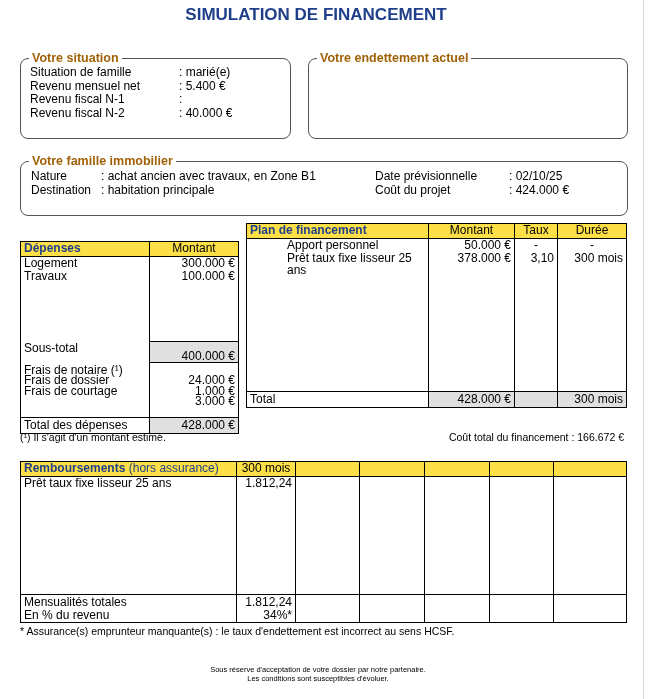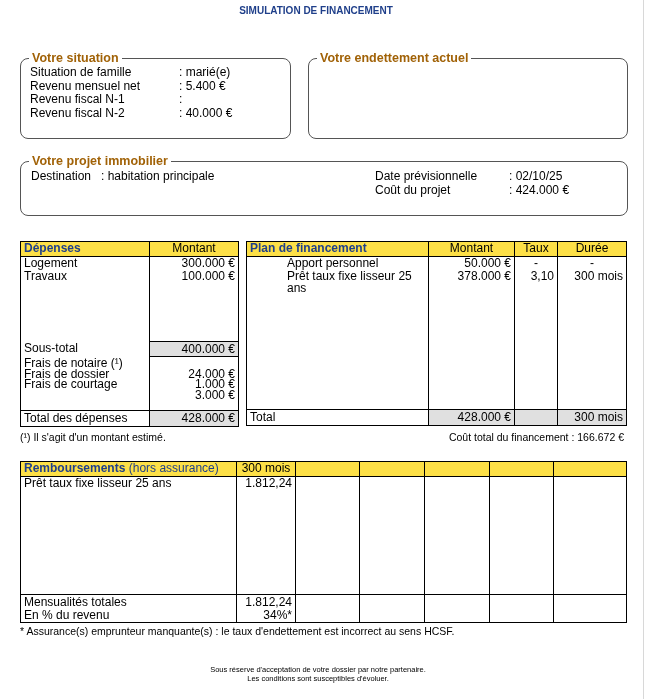--- a/index.html
+++ b/index.html
@@ -1,20 +1,20 @@
 <!DOCTYPE html>
 <html><head>
 <meta charset="utf-8">
 <style>
   html, body { margin:0; padding:0; }
   body { width:654px; height:699px; background:#fff; position:relative; overflow:hidden;
          font-family:"Liberation Sans", sans-serif; color:#000; font-size:12px; }
   .scroll-edge { position:absolute; left:643px; top:0; width:1px; height:699px; background:#d8d8d8; }
   .title { position:absolute; left:0; width:632px; top:5px; text-align:center; font-weight:bold;
-           font-size:10px; color:#1f3f8a; }
+           font-size:17px; color:#1f3f8a; }
   .fieldset { position:absolute; border:1px solid #555; border-radius:8px; }
   .legend { position:absolute; top:-9px; left:8px; background:#fff; padding:0 3px; font-weight:bold;
             font-size:12.5px; color:#a16207; line-height:16px; }
   .kv { position:absolute; line-height:13.5px; font-size:12px; }
   .kv .k { display:inline-block; }
   table { border-collapse:collapse; position:absolute; font-size:12px; }
   td, th { border:1px solid #000; padding:0 3px; vertical-align:top; line-height:12.5px; }
   th { background:#fde047; font-weight:normal; text-align:center; height:14px; }
   th.left { text-align:left; font-weight:bold; color:#1f3f8a; }
   .grey { background:#e0e0e0; }
@@ -39,22 +39,23 @@
     <div><span class="k" style="width:149px">Revenu fiscal N-1</span><span>:</span></div>
     <div><span class="k" style="width:149px">Revenu fiscal N-2</span><span>: 40.000 €</span></div>
   </div>
 </div>
 
 <div class="fieldset" style="left:308px; top:58px; width:318px; height:79px;">
   <div class="legend">Votre endettement actuel</div>
 </div>
 
 <div class="fieldset" style="left:20px; top:161px; width:606px; height:53px;">
-  <div class="legend">Votre projet immobilier</div>
+  <div class="legend">Votre famille immobilier</div>
   <div class="kv" style="left:10px; top:8px;">
+    <div><span class="k" style="width:70px">Nature</span><span>: achat ancien avec travaux, en Zone B1</span></div>
     <div><span class="k" style="width:70px">Destination</span><span>: habitation principale</span></div>
   </div>
   <div class="kv" style="left:354px; top:8px;">
     <div><span class="k" style="width:134px">Date prévisionnelle</span><span>: 02/10/25</span></div>
     <div><span class="k" style="width:134px">Coût du projet</span><span>: 424.000 €</span></div>
   </div>
 </div>
 
 <table style="left:20px; top:241px; width:219px;">
   <tbody>
@@ -67,21 +68,21 @@
       <div>Logement</div>
       <div>Travaux</div>
     </td>
     <td class="r">
       <div>300.000 €</div>
       <div>100.000 €</div>
     </td>
   </tr>
   <tr>
     <td style="border-top:none; border-bottom:none; padding-top:1px; height:14px;">Sous-total</td>
-    <td class="r grey" style="padding-top:1px;">400.000 €</td>
+    <td class="r grey" style="padding-top:8px;">400.000 €</td>
   </tr>
   <tr>
     <td class="compact" style="height:52px; border-top:none; padding-top:2px;">
       <div>Frais de notaire (¹)</div>
       <div>Frais de dossier</div>
       <div>Frais de courtage</div>
     </td>
     <td class="r compact" style="padding-top:12px;">
       <div>24.000 €</div>
       <div>1.000 €</div>
@@ -89,21 +90,21 @@
     </td>
   </tr>
   <tr>
     <td style="height:14px; padding-top:1px;">Total des dépenses</td>
     <td class="r grey" style="padding-top:1px;">428.000 €</td>
   </tr>
 </tbody>
   </table>
 <div class="note" style="left:20px; top:431px;">(¹) Il s'agit d'un montant estimé.</div>
 
-<table style="left:246px; top:241px; width:381px;">
+<table style="left:246px; top:223px; width:381px;">
   <tbody>
       <tr>
     <th class="left" style="width:175px">Plan de financement</th>
     <th style="width:79px">Montant</th>
     <th style="width:36px">Taux</th>
     <th>Durée</th>
   </tr>
   <tr>
     <td style="height:152px;padding-left:40px;">
       <div>Apport personnel</div>

